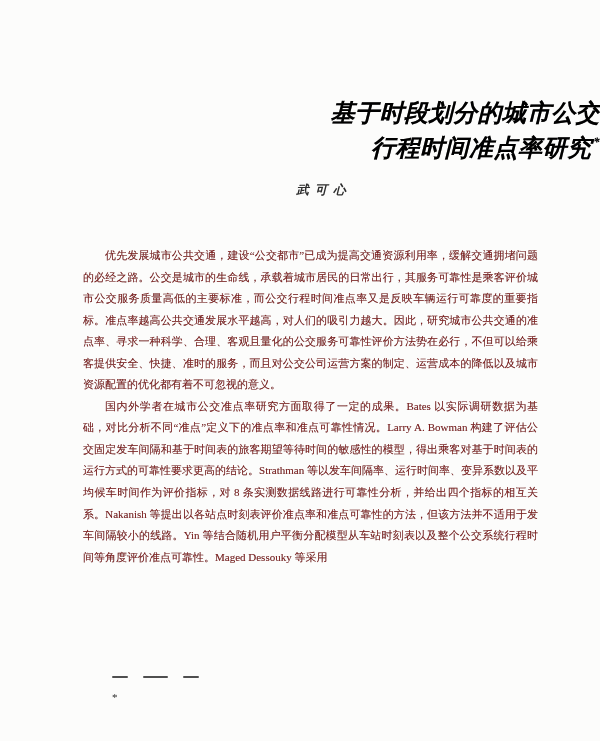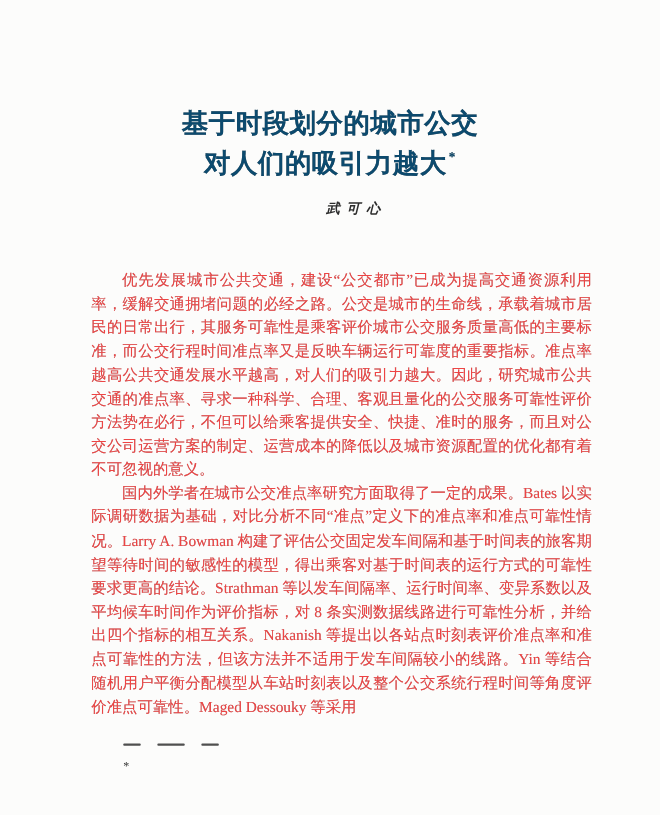--- a/index.html
+++ b/index.html
@@ -15,23 +15,24 @@
     overflow: hidden;
     font-family: "Liberation Serif", "DejaVu Serif", serif;
     color: #262626;
   }
   
   .title-block {
     position: absolute;
     top: 99px;
     left: 0;
     width: 100%;
-    text-align: center;
+    text-align: right;
     font-weight: bold;
-    color: #0c4a6e;
+    color: #000000;
+    font-style: italic;
   }
   .title-line {
     font-size: 24px;
     line-height: 29px;
     letter-spacing: 0.5px;
     text-shadow: 0 0 0.5px rgba(0,0,0,0.55);
   }
   .title-star {
     font-size: 12px;
     font-weight: bold;
@@ -50,25 +51,25 @@
     font-weight: bold;
     letter-spacing: 6px;
     color: #2d2d2d;
   }
   
   .body-text {
     position: absolute;
     top: 245px;
     left: 83px;
     width: 455px;
-    font-size: 14px;
+    font-size: 11px;
     line-height: 21.55px;
     text-align: justify;
     text-justify: inter-character;
-    color: #ef4444;
+    color: #7f1d1d;
     text-shadow: 0 0 0.3px rgba(0,0,0,0.35);
   }
   .body-text p {
     margin: 0;
     text-indent: 2em;
   }
   
   .footnote-area {
     position: absolute;
     left: 83px;
@@ -106,21 +107,21 @@
   }
 </style>
 </head>
 <body>
 
 <div class="page">
 
   <header class="title-block">
     <div class="title-line">基于时段划分的城市公交</div>
     <div class="title-line">
-      <span>对人们的吸引力越大</span><sup class="title-star">*</sup>
+      <span>行程时间准点率研究</span><sup class="title-star">*</sup>
     </div>
   </header>
 
   <div class="author">武可心</div>
 
   <main class="body-text">
     <p>优先发展城市公共交通，建设“公交都市”已成为提高交通资源利用率，缓解交通拥堵问题的必经之路。公交是城市的生命线，承载着城市居民的日常出行，其服务可靠性是乘客评价城市公交服务质量高低的主要标准，而公交行程时间准点率又是反映车辆运行可靠度的重要指标。准点率越高公共交通发展水平越高，对人们的吸引力越大。因此，研究城市公共交通的准点率、寻求一种科学、合理、客观且量化的公交服务可靠性评价方法势在必行，不但可以给乘客提供安全、快捷、准时的服务，而且对公交公司运营方案的制定、运营成本的降低以及城市资源配置的优化都有着不可忽视的意义。</p>
     <p>国内外学者在城市公交准点率研究方面取得了一定的成果。Bates 以实际调研数据为基础，对比分析不同“准点”定义下的准点率和准点可靠性情况。Larry A. Bowman 构建了评估公交固定发车间隔和基于时间表的旅客期望等待时间的敏感性的模型，得出乘客对基于时间表的运行方式的可靠性要求更高的结论。Strathman 等以发车间隔率、运行时间率、变异系数以及平均候车时间作为评价指标，对 8 条实测数据线路进行可靠性分析，并给出四个指标的相互关系。Nakanish 等提出以各站点时刻表评价准点率和准点可靠性的方法，但该方法并不适用于发车间隔较小的线路。Yin 等结合随机用户平衡分配模型从车站时刻表以及整个公交系统行程时间等角度评价准点可靠性。Maged Dessouky 等采用</p>
   </main>
 

